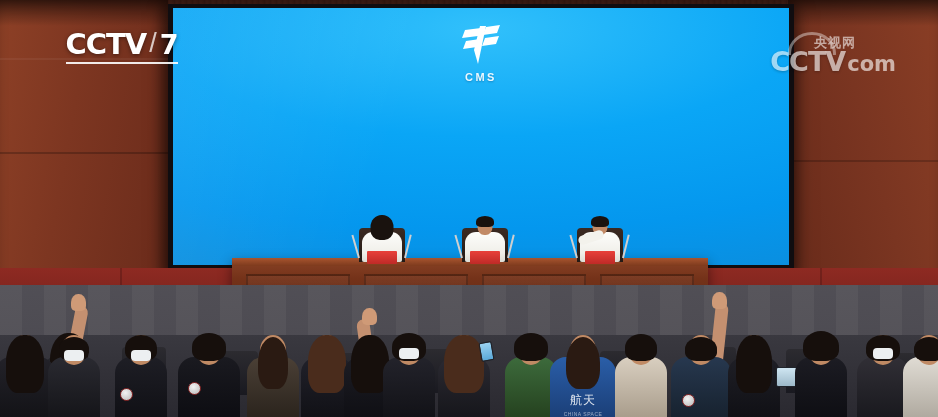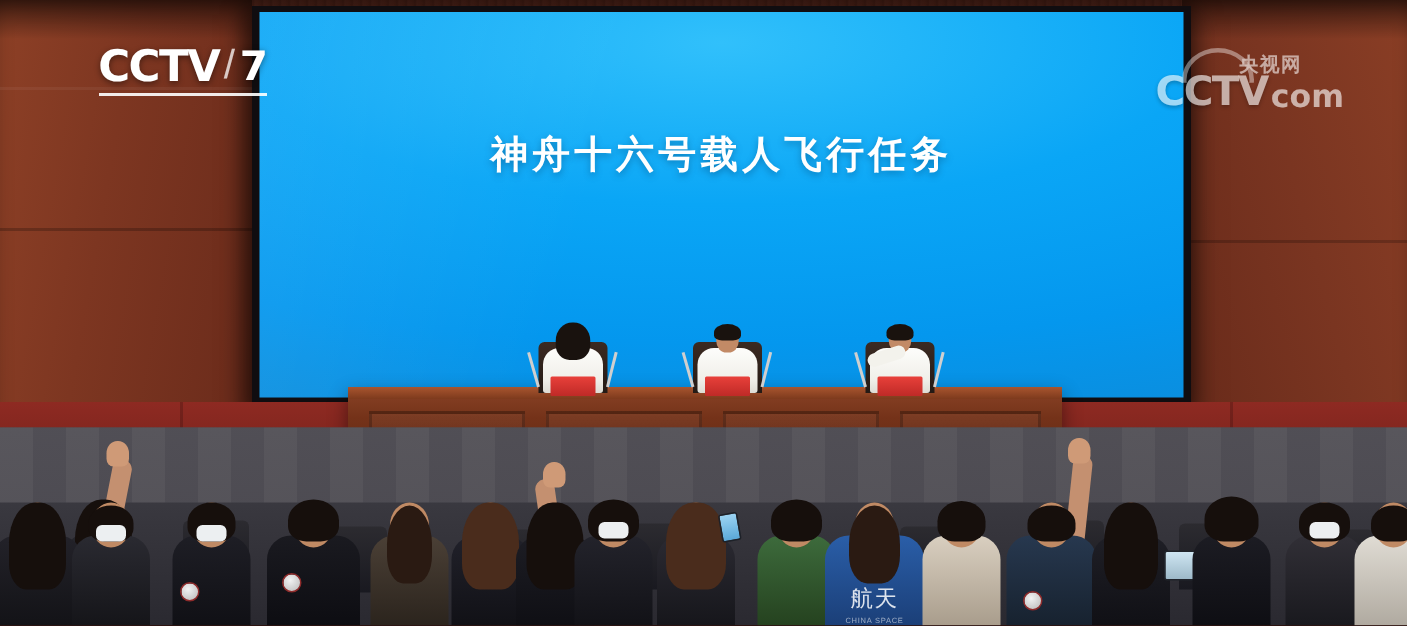--- a/index.html
+++ b/index.html
@@ -255,21 +255,21 @@
     width: 20px; height: 11px; background:#eceff1; border-radius: 4px;
   }
   .badge-dot {
     position:absolute; width: 13px; height: 13px; border-radius:50%;
     background: radial-gradient(circle at 40% 35%, #f2f2f2, #b8b8b8);
     border: 1.5px solid #8e2b2b;
   }
   .jacket-text {
     position:absolute; left:50%; transform:translateX(-50%); bottom: 8px;
     font-family:Liberation Serif, serif;
-    font-size: 15px; color: rgba(255,255,255,.85); white-space: nowrap;
+    font-size: 12px; color: rgba(255,255,255,.85); white-space: nowrap;
     letter-spacing:1px;
   }
   .jacket-sub {
     position:absolute; left:50%; transform:translateX(-50%); bottom: 0px;
     font-family:"Liberation Sans", sans-serif;
     font-size: 5px; color: rgba(255,255,255,.55); white-space: nowrap;
     letter-spacing:.5px;
   }
 
   
@@ -327,21 +327,21 @@
     font-size: 27px; font-weight: 700; color: rgba(255,255,255,.85);
     letter-spacing:-1px;
     text-shadow: 0 1px 3px rgba(0,0,0,.35);
   }
   .wm-com {
     font-family:"DejaVu Sans", sans-serif;
     font-size: 21px; font-weight: 700; color: rgba(255,255,255,.85);
     transform: translateY(-1px);
   }
   .wm-cn {
-    position:absolute; right: 28px; top: -12px;
+    position:absolute; right: 40px; top: -12px;
     font-family:"DejaVu Sans", sans-serif;
     font-size: 13px; font-weight: 700; color: rgba(255,255,255,.8);
     letter-spacing: 1px; white-space:nowrap;
   }
   .wm-swoosh {
     position:absolute; right: 60px; top: -14px;
     width: 48px; height: 42px;
     border: 3px solid rgba(255,255,255,.55);
     border-radius: 50%;
     clip-path: polygon(0 0, 100% 0, 100% 55%, 0 55%);
@@ -359,22 +359,35 @@
   <div class="wall-left-seam2"></div>
   <div class="wall-right-panel"></div>
   <div class="wall-right-seam"></div>
   <div class="ceiling-shadow"></div>
   <div class="side-equipment"></div>
 
   <div class="screen-bezel">
     <div class="screen">
       <div class="screen-sheen"></div>
 
-
-      <div class="screen-title-sub">神舟十六号载人飞行任务</div>
+      <div class="cms-logo">
+        <div class="cms-mark">
+          <svg width="62" height="42" viewBox="0 0 62 42" aria-hidden="true">
+            <g fill="#ffffff">
+              <path d="M15 6 L31 4 L28 12 L12 14 Z"></path>
+              <path d="M36 3 L50 1 L47 9 L33 11 Z"></path>
+              <path d="M16 17 L30 15 L27 23 L13 25 Z"></path>
+              <path d="M35 14 L49 12 L46 20 L32 22 Z"></path>
+              <path d="M30 2 L36 2 L28 40 L24 26 Z"></path>
+            </g>
+          </svg>
+        </div>
+        <div class="cms-label">CMS</div>
+      </div>
+
     </div>
   </div>
 
   <div class="stage-backwall">
     <div class="panel-line" style="left:120px"></div>
     <div class="panel-line" style="left:300px"></div>
     <div class="panel-line" style="left:480px"></div>
     <div class="panel-line" style="left:660px"></div>
     <div class="panel-line" style="left:820px"></div>
   </div>

